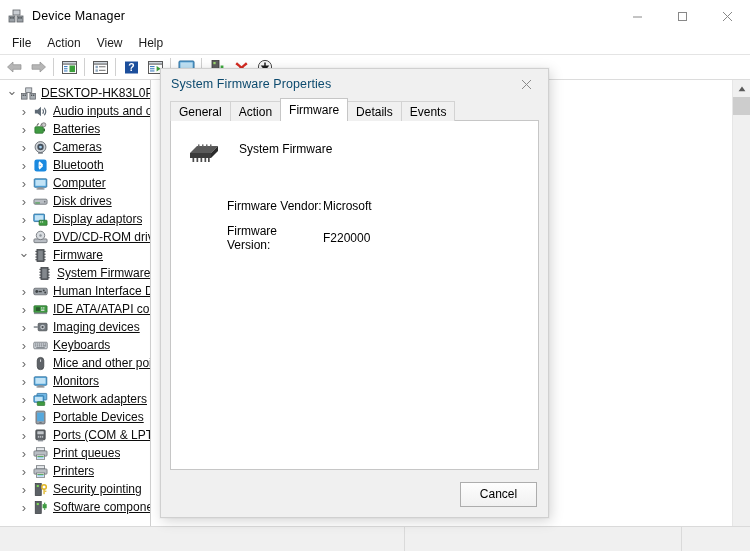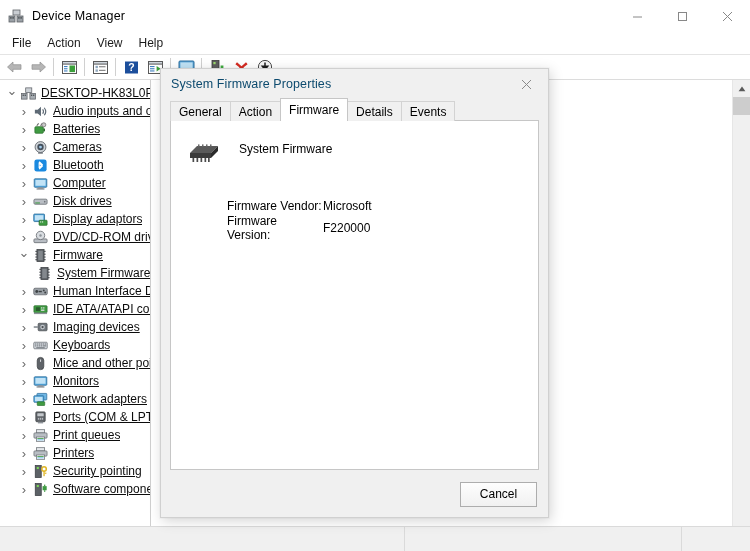--- a/index.html
+++ b/index.html
@@ -319,20 +319,21 @@
   }
   .fw-table {
     margin-top: 26px;
     padding-left: 56px;
     font-size: 12px;
   }
   .fw-row {
     display: flex;
     height: 22px;
     align-items: center;
+    margin-top: 10px;
   }
   .fw-key { width: 96px; flex: 0 0 96px; color: #000; }
   .fw-val { color: #000; }
 
   #dlg-buttons {
     flex: 0 0 46px;
     height: 46px;
     display: flex;
     align-items: center;
     justify-content: flex-end;
@@ -729,20 +730,31 @@
           <svg width="15" height="15" viewBox="0 0 16 16">
             <rect x="4.2" y="1.5" width="10.5" height="7" rx="0.7" fill="#6fb6e4" stroke="#2f6f9c" stroke-width="0.8"></rect>
             <rect x="0.9" y="4" width="10.5" height="7" rx="0.7" fill="#55a8dd" stroke="#2f6f9c" stroke-width="0.8"></rect>
             <rect x="2.1" y="5.2" width="8.1" height="4.6" fill="#c2e3f6"></rect>
             <rect x="4.5" y="10.4" width="8" height="4" rx="0.6" fill="#3f9b42" stroke="#2c6f2e" stroke-width="0.7"></rect>
           </svg>
         </span>
         <span class="tlabel">Network adapters</span>
       </div>
 
+      <div class="tree-row depth1">
+        <span class="tw collapsed"></span>
+        <span class="ticon">
+          <svg width="15" height="15" viewBox="0 0 16 16">
+            <rect x="3.2" y="1.2" width="9.6" height="13.6" rx="1.2" fill="#9aa0a6" stroke="#5f6368" stroke-width="0.9"></rect>
+            <rect x="4.4" y="2.8" width="7.2" height="9.2" fill="#55a8dd"></rect>
+            <rect x="6.6" y="12.8" width="2.8" height="0.9" rx="0.4" fill="#5f6368"></rect>
+          </svg>
+        </span>
+        <span class="tlabel">Portable Devices</span>
+      </div>
 
       <div class="tree-row depth1">
         <span class="tw collapsed"></span>
         <span class="ticon">
           <svg width="15" height="15" viewBox="0 0 16 16">
             <rect x="3" y="2" width="10" height="10.5" rx="1" fill="#5f6368" stroke="#3c4043" stroke-width="0.8"></rect>
             <rect x="4.6" y="3.5" width="6.8" height="3.2" rx="0.6" fill="#c3c7cb"></rect>
             <rect x="5.2" y="8.4" width="1.4" height="2" fill="#b7bbbf"></rect>
             <rect x="7.3" y="8.4" width="1.4" height="2" fill="#b7bbbf"></rect>
             <rect x="9.4" y="8.4" width="1.4" height="2" fill="#b7bbbf"></rect>

